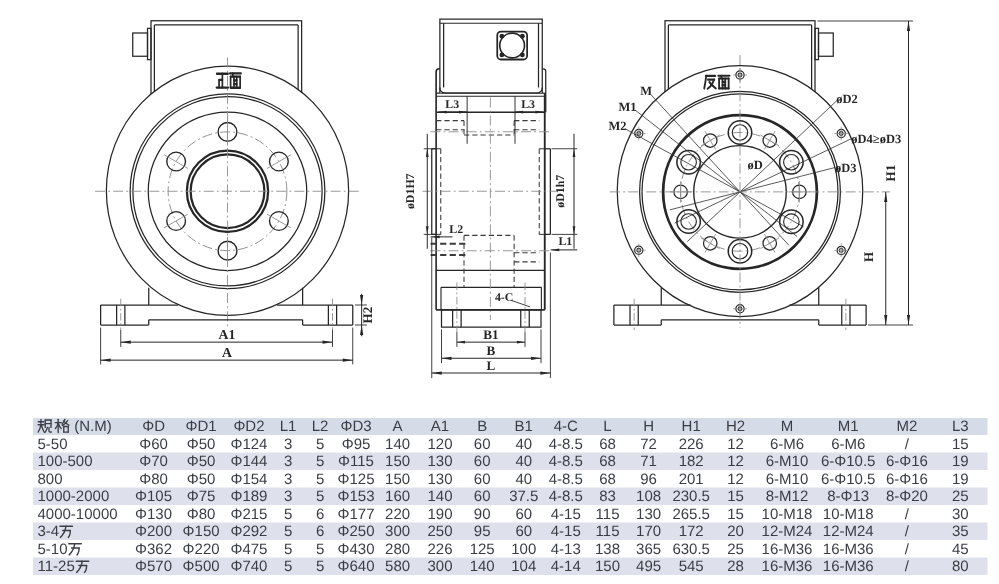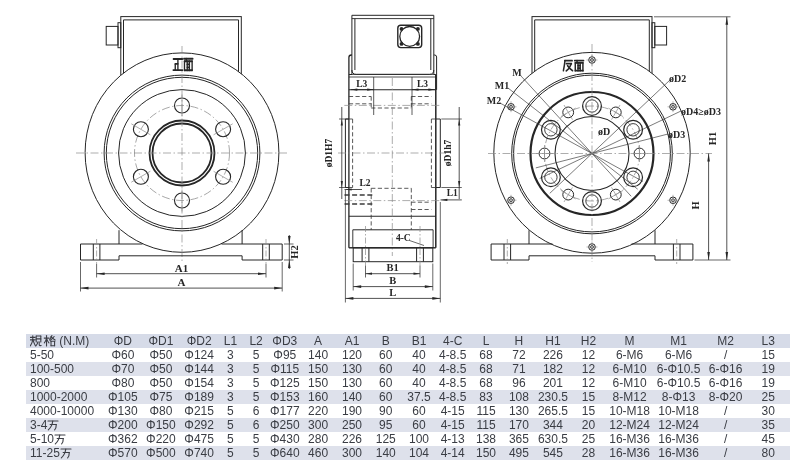--- a/index.html
+++ b/index.html
@@ -666,21 +666,21 @@
         <div class="c" style="width:26.3px">5</div>
         <div class="c" style="width:25px">6</div>
         <div class="c" style="width:32.5px">Φ250</div>
         <div class="c" style="width:34px">300</div>
         <div class="c" style="width:34px">250</div>
         <div class="c" style="width:33.5px">95</div>
         <div class="c" style="width:33px">60</div>
         <div class="c" style="width:34.3px">4-15</div>
         <div class="c" style="width:32.5px">115</div>
         <div class="c" style="width:33.3px">170</div>
-        <div class="c" style="width:34.8px">344</div>
+        <div class="c" style="width:34.8px">172</div>
         <div class="c" style="width:36.3px">20</div>
         <div class="c" style="width:46px">12-M24</div>
         <div class="c" style="width:52px">12-M24</div>
         <div class="c" style="width:42px">/</div>
         <div class="c" style="width:43.5px">35</div>
       </div>
 
 <div class="r">
         <div class="c" style="width:79px">5-10<svg class="wan" width="12" height="12" viewBox="-0.5 -0.5 11 11" style="vertical-align:-2px">
             <g stroke="#3d3f46" stroke-width="1.05" fill="none" stroke-linecap="round">
@@ -719,21 +719,21 @@
               <path d="M2.4,4.5 H8"></path>
               <path d="M8,4.5 C8,6.9 7.6,8.5 6.5,9.5"></path>
             </g>
           </svg></div>
         <div class="c" style="width:35.8px">Φ570</div>
         <div class="c" style="width:40.3px">Φ500</div>
         <div class="c" style="width:36.3px">Φ740</div>
         <div class="c" style="width:26.3px">5</div>
         <div class="c" style="width:25px">5</div>
         <div class="c" style="width:32.5px">Φ640</div>
-        <div class="c" style="width:34px">460</div>
+        <div class="c" style="width:34px">580</div>
         <div class="c" style="width:34px">300</div>
         <div class="c" style="width:33.5px">140</div>
         <div class="c" style="width:33px">104</div>
         <div class="c" style="width:34.3px">4-14</div>
         <div class="c" style="width:32.5px">150</div>
         <div class="c" style="width:33.3px">495</div>
         <div class="c" style="width:34.8px">545</div>
         <div class="c" style="width:36.3px">28</div>
         <div class="c" style="width:46px">16-M36</div>
         <div class="c" style="width:52px">16-M36</div>

